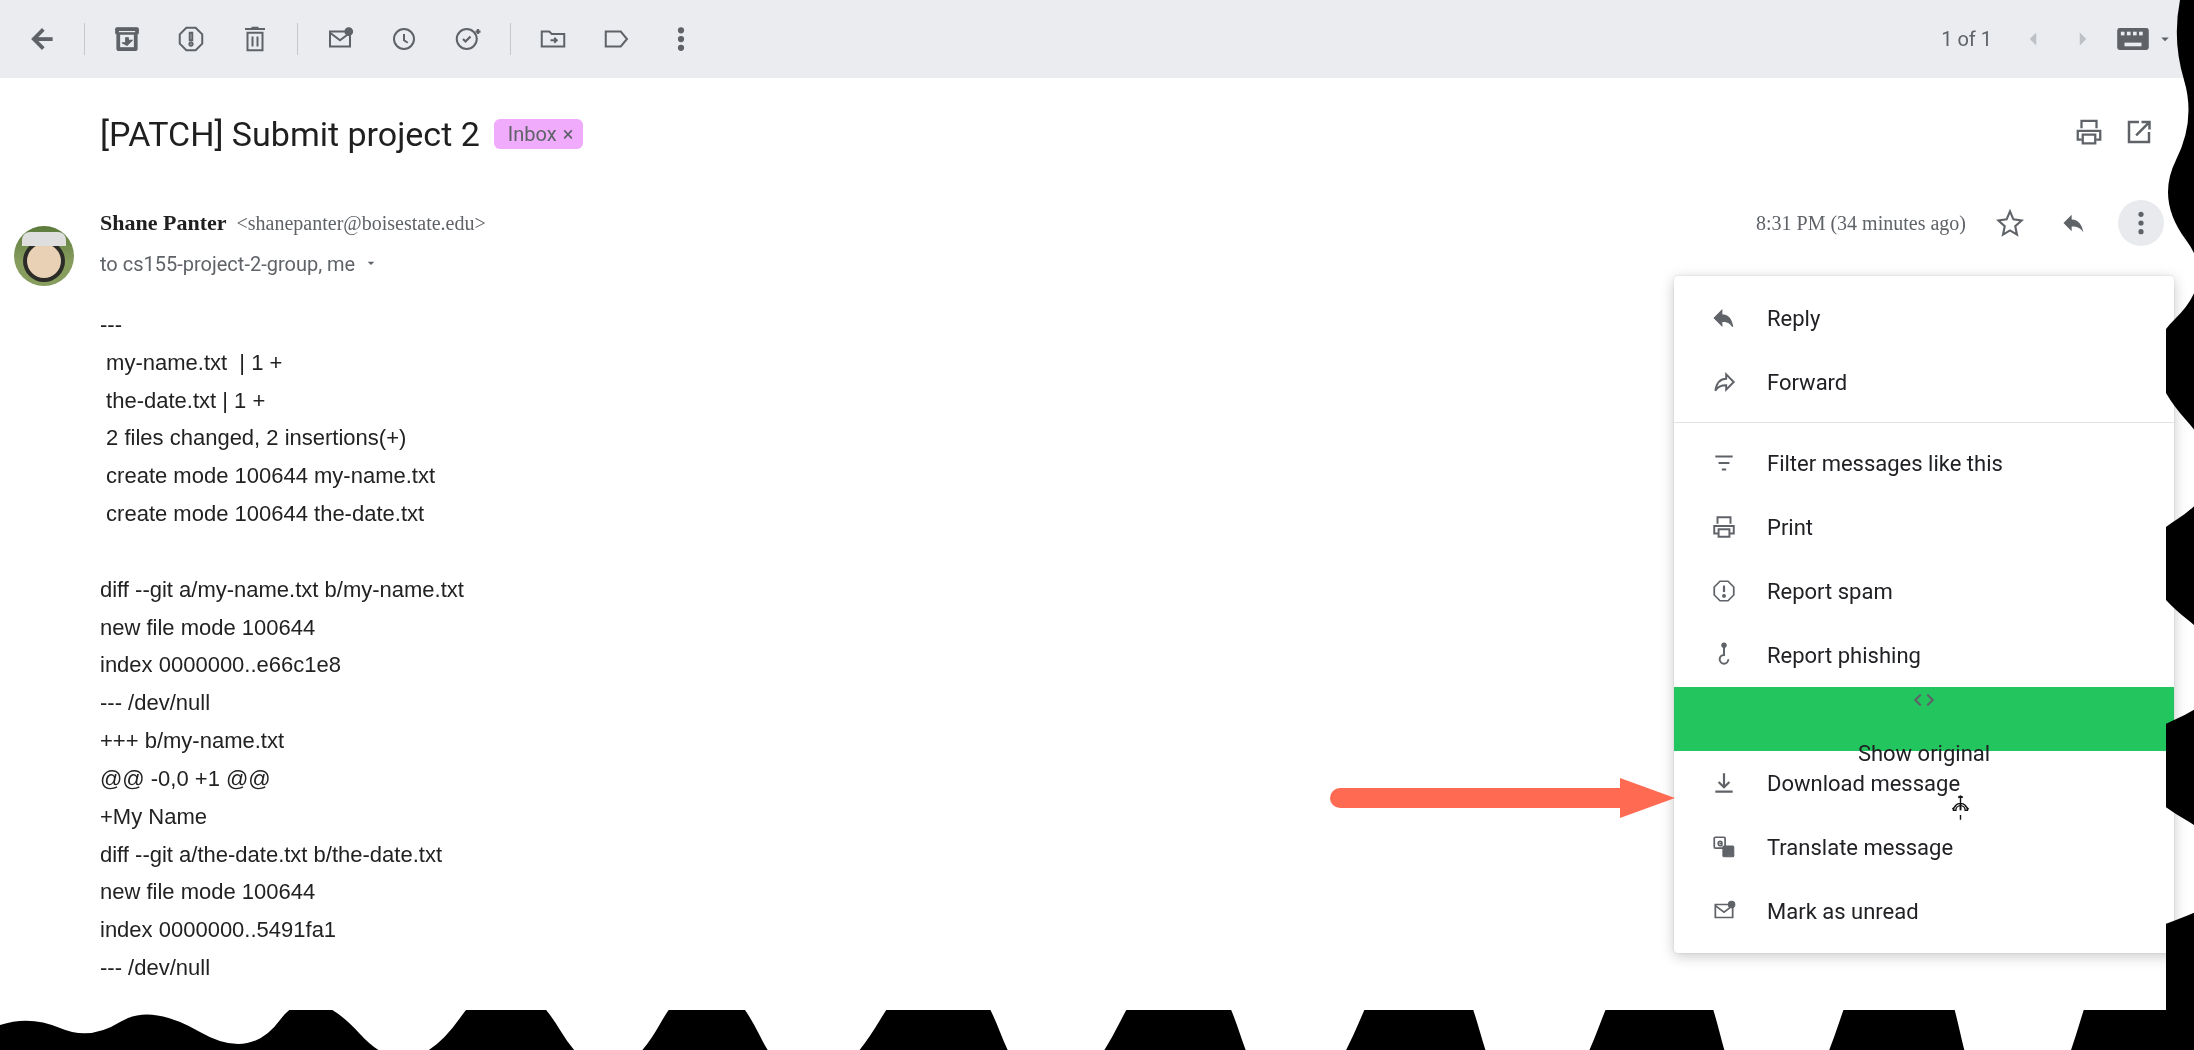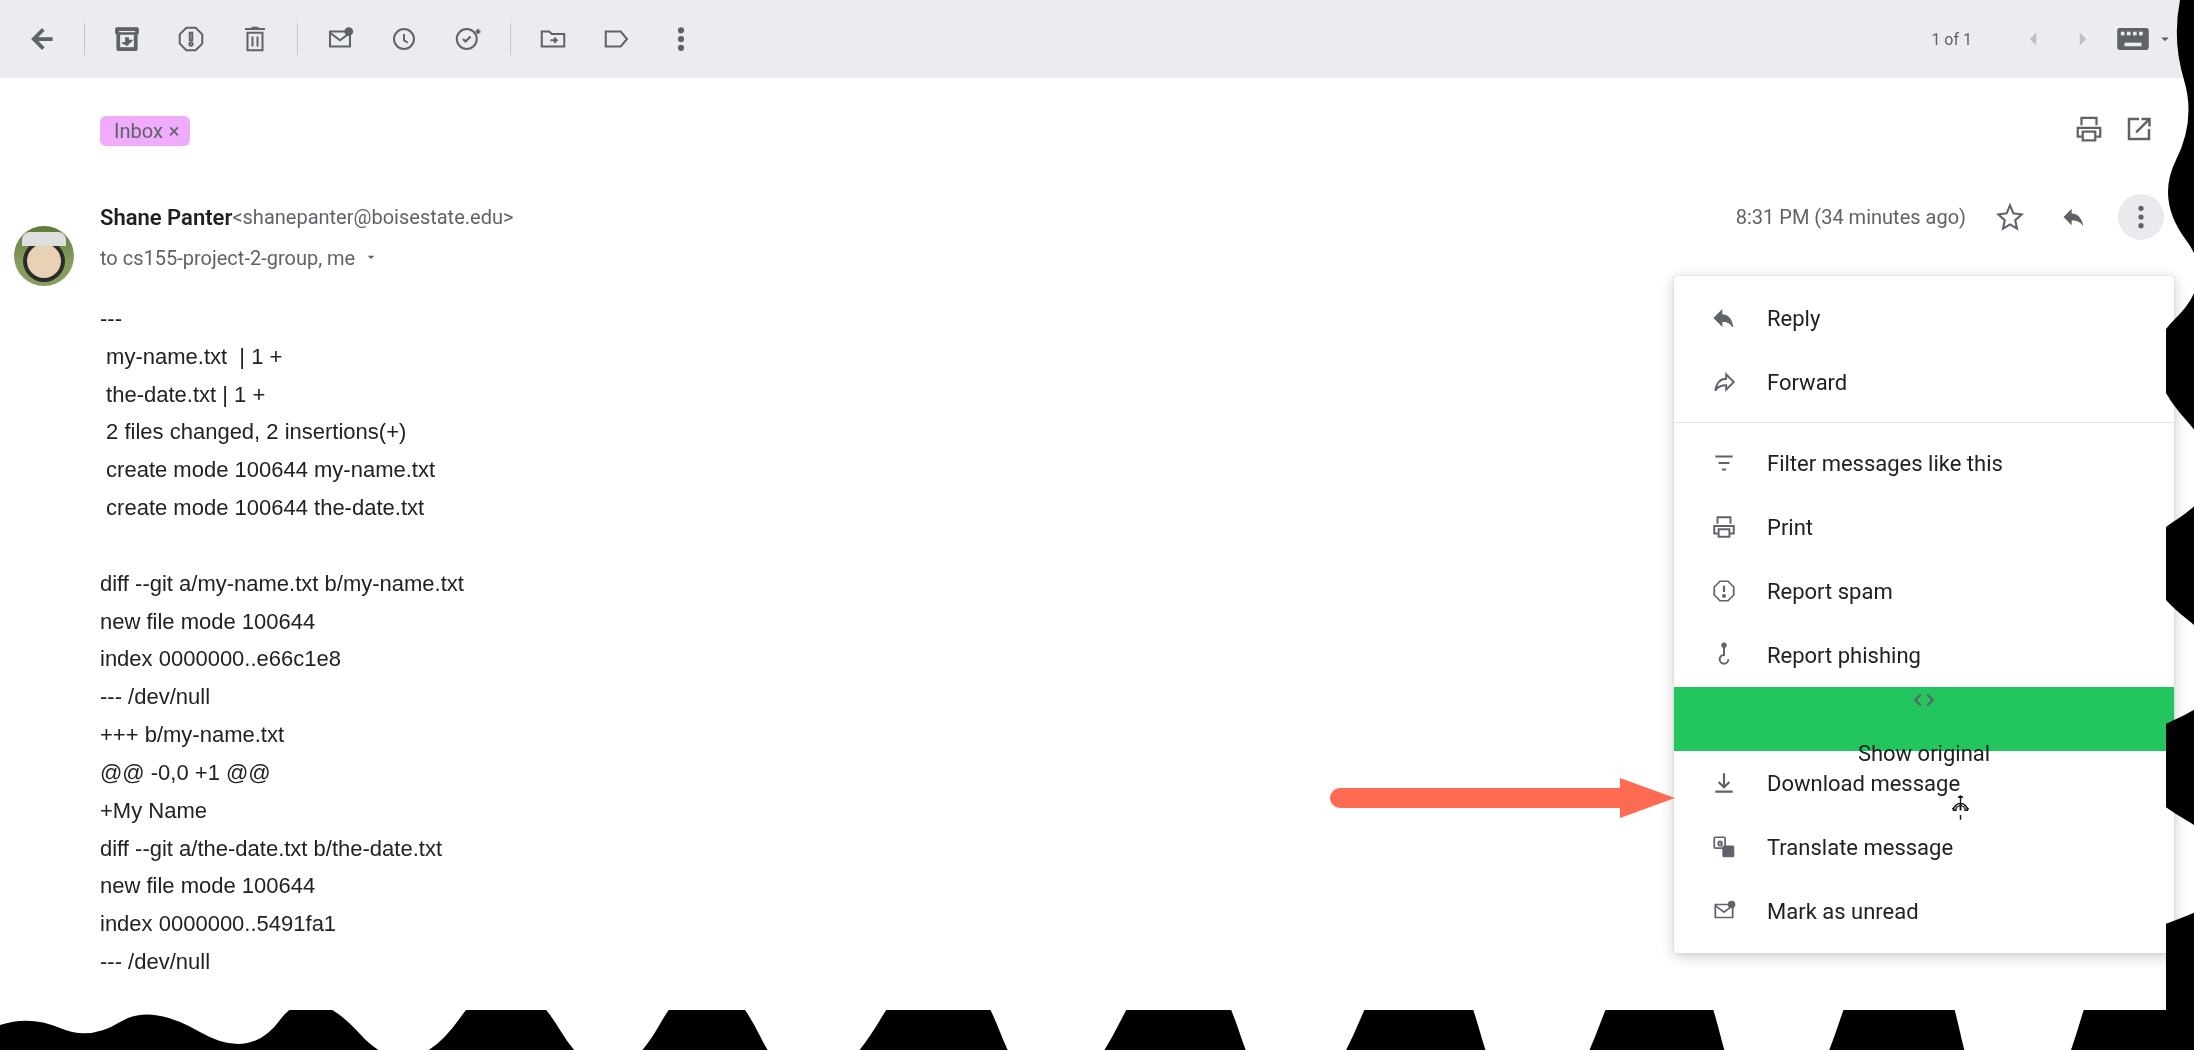--- a/index.html
+++ b/index.html
@@ -27,21 +27,21 @@
     border-radius: 50%;
     display: flex; align-items: center; justify-content: center;
     cursor: pointer;
   }
   .tb-icon svg { width: 30px; height: 30px; fill: #5f6368; stroke: #5f6368; }
   .tb-sep {
     width: 1px; height: 32px; background: #c4c7c9; margin: 0 10px;
   }
   .tb-spacer { flex: 1; }
   .tb-counter {
-    font-size: 16px; color: #5f6368; margin-right: 36px;
+    font-size: 20px; color: #5f6368; margin-right: 16px;
   }
   .tb-nav-btn { width:50px; height:50px; display:flex; align-items:center; justify-content:center; border-radius:50%; }
   .tb-nav-btn svg { width:26px; height:26px; fill:#bdc1c6; }
   .kb-toggle { display:flex; align-items:center; gap:6px; margin-left:8px; }
   .kb-toggle svg.kbd { width:34px; height:26px; fill:#5f6368; }
   .kb-toggle svg.caret { width:18px; height:18px; fill:#5f6368; }
 
   
   .subject-row {
     display:flex; align-items:center;
@@ -65,21 +65,21 @@
   .avatar {
     position:absolute; left:14px; top:226px;
     width:60px; height:60px; border-radius:50%;
     background: linear-gradient(180deg,#5b7a3a 0%, #879d5e 60%);
     overflow:hidden;
     display:flex; align-items:flex-end; justify-content:center;
   }
   .avatar .face { width:34px; height:34px; background:#e8d1b4; border-radius:50%; margin-bottom:8px; box-shadow: 0 0 0 4px #2b2b28; }
   .avatar .hat { position:absolute; top:6px; width:44px; height:14px; border-radius:8px 8px 0 0; background:#dedede;}
   .sender-block { padding: 46px 30px 0 100px; }
-  .sender-line { display:flex; align-items:center; gap:0; }
+  .sender-line { display:flex; align-items:center; gap:10px;font-family:Liberation Serif, serif; }
   .sender-name { font-size:22px; font-weight:600; color:#1f1f1f; }
   .sender-email { font-size:20px; color:#5f6368; }
   .msg-meta { margin-left:auto; display:flex; align-items:center; gap:24px; }
   .msg-time { font-size:20px; color:#5f6368; }
   .meta-icon { width:40px; height:40px; display:flex; align-items:center; justify-content:center; cursor:pointer; }
   .meta-icon svg { width:28px; height:28px; fill:none; stroke:#5f6368; stroke-width:1.8; }
   .more-btn {
     width:46px; height:46px; border-radius:50%;
     background:#e9eaed;
     display:flex; align-items:center; justify-content:center;
@@ -239,20 +239,21 @@
         <rect x="19" y="4" width="3" height="3" fill="#eaecef"></rect>
         <rect x="7" y="13" width="14" height="3" fill="#eaecef"></rect>
       </svg>
     <svg class="caret" viewBox="0 0 24 24">
         <path d="M7 10l5 5 5-5z"></path>
       </svg>
   </div>
 </div>
 
 <div class="subject-row">
+  <span class="subject-text">[PATCH] Submit project 2</span>
   <span class="label-chip">
     <span>Inbox</span>
     <span class="x">×</span>
   </span>
   <div class="subject-spacer"></div>
   <div class="subject-actions">
     <div class="act">
       <svg viewBox="0 0 24 24">
           <path d="M6 9V3h12v6M6 18H3v-7h18v7h-3M7 14h10v7H7z" fill="none" stroke="#5f6368" stroke-width="1.8"></path>
         </svg>

